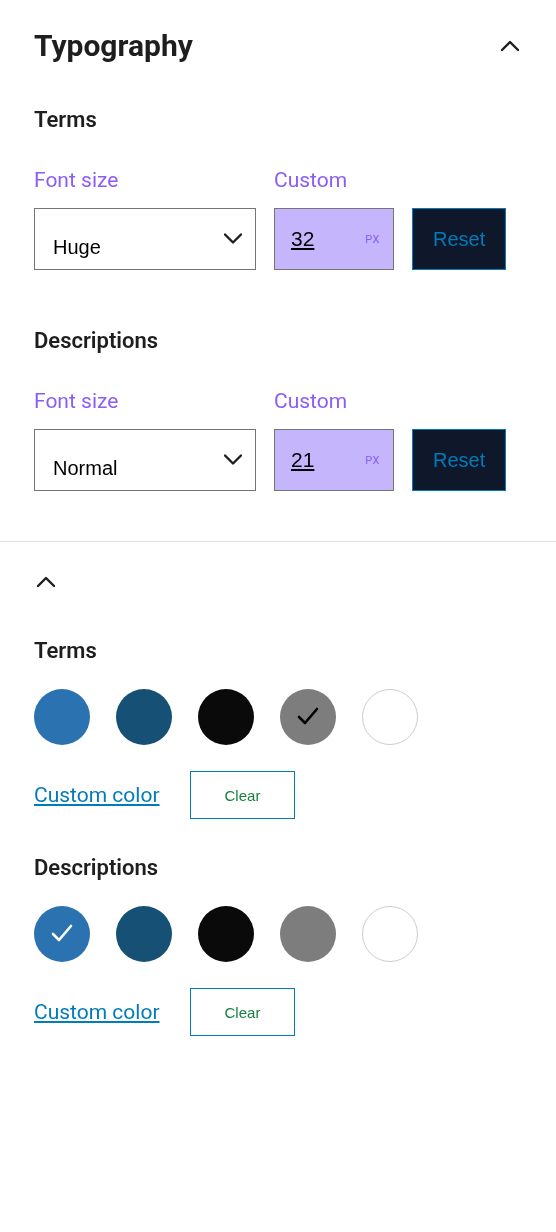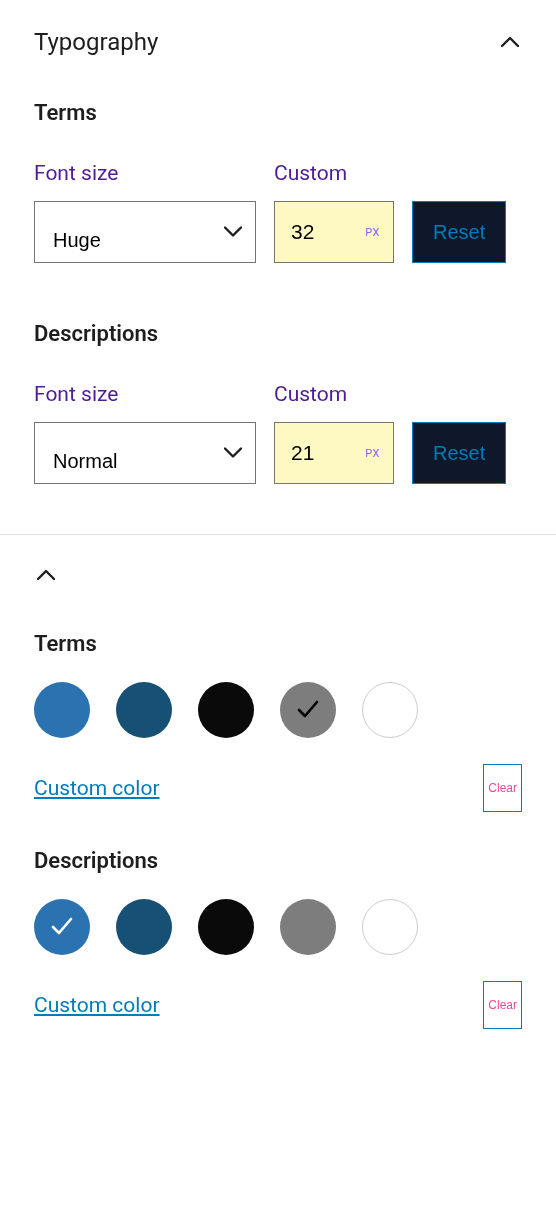--- a/index.html
+++ b/index.html
@@ -16,22 +16,22 @@
       border-top: 1px solid #e0e0e0;
     }
     .panel-header {
       display: flex;
       align-items: center;
       justify-content: space-between;
       cursor: pointer;
       margin-bottom: 44px;
     }
     .panel-title {
-      font-size: 24px;
-      font-weight: 400;
+      font-size: 30px;
+      font-weight: 700;
     }
     .chevron-up {
       width: 24px;
       height: 24px;
       display: inline-flex;
       align-items: center;
       justify-content: center;
     }
     .chevron-up svg { width: 18px; height: 12px; }
     .check-icon svg { width: 28px; height: 28px; }
@@ -57,21 +57,21 @@
     }
     .font-row:last-child { margin-bottom: 0; }
 
     .field-col {
       display: flex;
       flex-direction: column;
     }
     .field-label {
       font-size: 21px;
       font-weight: 400;
-      color: #4c1d95;
+      color: #8b5cf6;
       margin-bottom: 16px;
     }
 
     .select-wrap {
       position: relative;
       width: 222px;
     }
     .select {
       width: 100%;
       height: 62px;
@@ -92,23 +92,24 @@
     .select-chevron svg { width: 18px; height: 12px; }
 
     .custom-input-wrap {
       position: relative;
       width: 120px;
     }
     .custom-input {
       width: 100%;
       height: 62px;
       border: 1px solid #757575;
-      background: #fef9c3;
+      background: #c4b5fd;
       font-size: 21px;
       padding: 0 44px 0 16px;
+      text-decoration: underline;
     }
     .unit {
       position: absolute;
       right: 14px;
       top: 50%;
       transform: translateY(-50%);
       font-size: 11px;
       color: #8b5cf6;
       letter-spacing: 0.5px;
     }
@@ -138,38 +139,39 @@
       justify-content: center;
       border: none;
       padding: 0;
     }
     .swatch-white {
       border: 1.5px solid #ccc;
     }
 
     .color-actions {
       display: flex;
-      justify-content: space-between;
-      align-items: center;
+      justify-content: flex-start;
+      align-items: center;
+      gap: 30px;
       margin-bottom: 36px;
     }
     .color-actions:last-child { margin-bottom: 0; }
     .custom-color-link {
       font-size: 21px;
       color: #007cba;
       text-decoration: underline;
       cursor: pointer;
     }
     .clear-btn {
       height: 48px;
-      padding: 0 4px;
+      padding: 0 34px;
       border: 1px solid #007cba;
-      color: #ec4899;
+      color: #15803d;
       background: #fff;
-      font-size: 12px;
+      font-size: 15px;
       cursor: pointer;
     }
   </style>
 </head>
 <body>
 
 <div class="panel">
   <div class="panel-header">
     <div class="panel-title">Typography</div>
     <span class="chevron-up">

